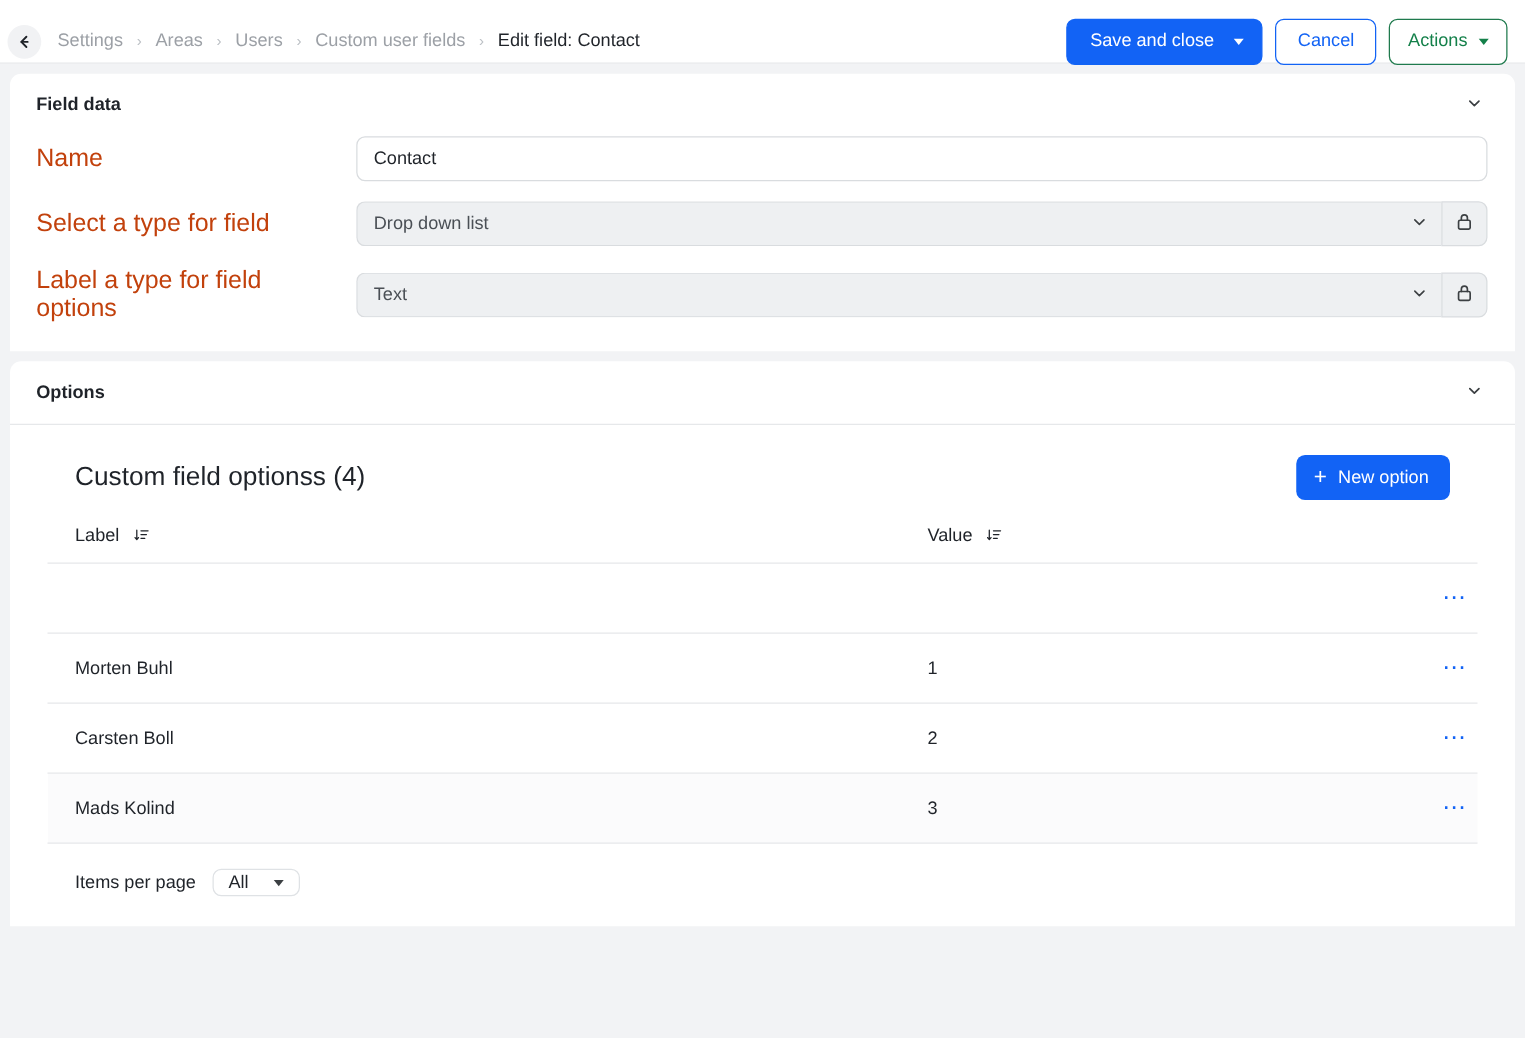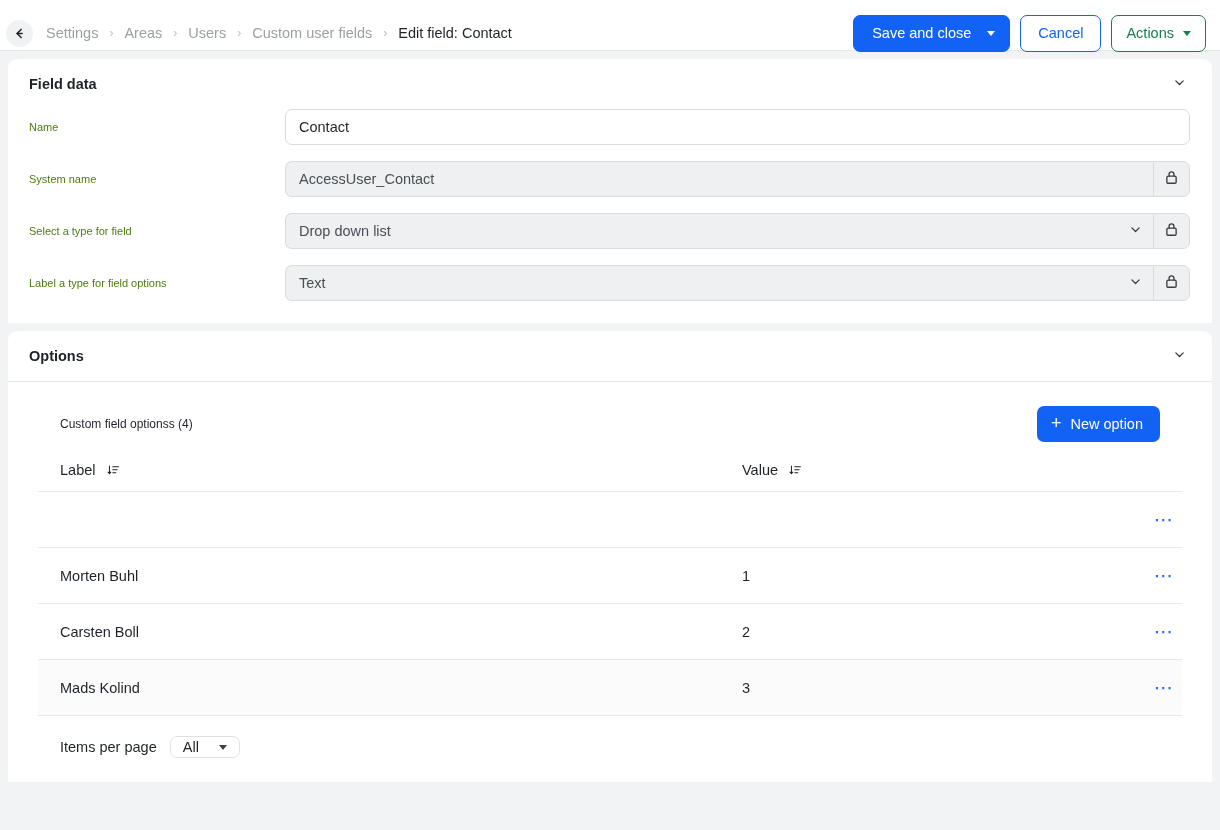--- a/index.html
+++ b/index.html
@@ -138,22 +138,22 @@
   .form-body { padding: 0 22px 22px 21px; }
   .form-row {
     display: flex;
     align-items: center;
     margin-bottom: 16px;
   }
   .form-row:last-child { margin-bottom: 0; }
   .form-label {
     width: 256px;
     flex: 0 0 256px;
-    font-size: 11px;
-    color: #4d7c0f;
+    font-size: 20px;
+    color: #c2410c;
     padding-right: 12px;
   }
   .field-wrap {
     flex: 1 1 auto;
     display: flex;
     align-items: stretch;
     min-width: 0;
   }
   .inp {
     flex: 1 1 auto;
@@ -210,21 +210,21 @@
 
   
   .opt-divider { height: 1px; background: #e6e8ea; }
   .table-area { padding: 14px 30px 0 30px; }
   .table-head-row {
     display: flex;
     align-items: center;
     padding: 10px 22px 12px 22px;
   }
   .table-title {
-    font-size: 12px;
+    font-size: 21px;
     color: #1f2329;
     flex: 1 1 auto;
   }
   .btn-new {
     background: #1263f5;
     color: #ffffff;
     border: none;
     border-radius: 7px;
     height: 36px;
     padding: 0 17px 0 14px;
@@ -364,34 +364,20 @@
 
     <div class="form-body">
 
       <div class="form-row">
         <label class="form-label">Name</label>
         <div class="field-wrap">
           <input class="inp" type="text" value="Contact" style="">
         </div>
       </div>
 
-      <div class="form-row">
-        <label class="form-label">System name</label>
-        <div class="field-wrap has-lock">
-          <input class="inp disabled" type="text" readonly="" value="AccessUser_Contact" style="">
-          <button class="lock-btn">
-            <span>
-              <svg width="13" height="15" viewBox="0 0 14 16" fill="none">
-                <rect x="2" y="6.6" width="10" height="7.6" rx="1.3" stroke="#3c4043" stroke-width="1.45"></rect>
-                <path d="M4.4 6.6V4.5a2.6 2.6 0 1 1 5.2 0v2.1" stroke="#3c4043" stroke-width="1.45" stroke-linecap="round"></path>
-              </svg>
-            </span>
-          </button>
-        </div>
-      </div>
 
       <div class="form-row">
         <label class="form-label">Select a type for field</label>
         <div class="field-wrap has-lock">
           <div class="sel">
             <span class="sel-val">Drop down list</span>
             <span>
               <svg width="13" height="13" viewBox="0 0 16 16" fill="none">
                 <path d="M3.5 6l4.5 4.5L12.5 6" stroke="#3c4043" stroke-width="1.6" stroke-linecap="round" stroke-linejoin="round"></path>
               </svg>

